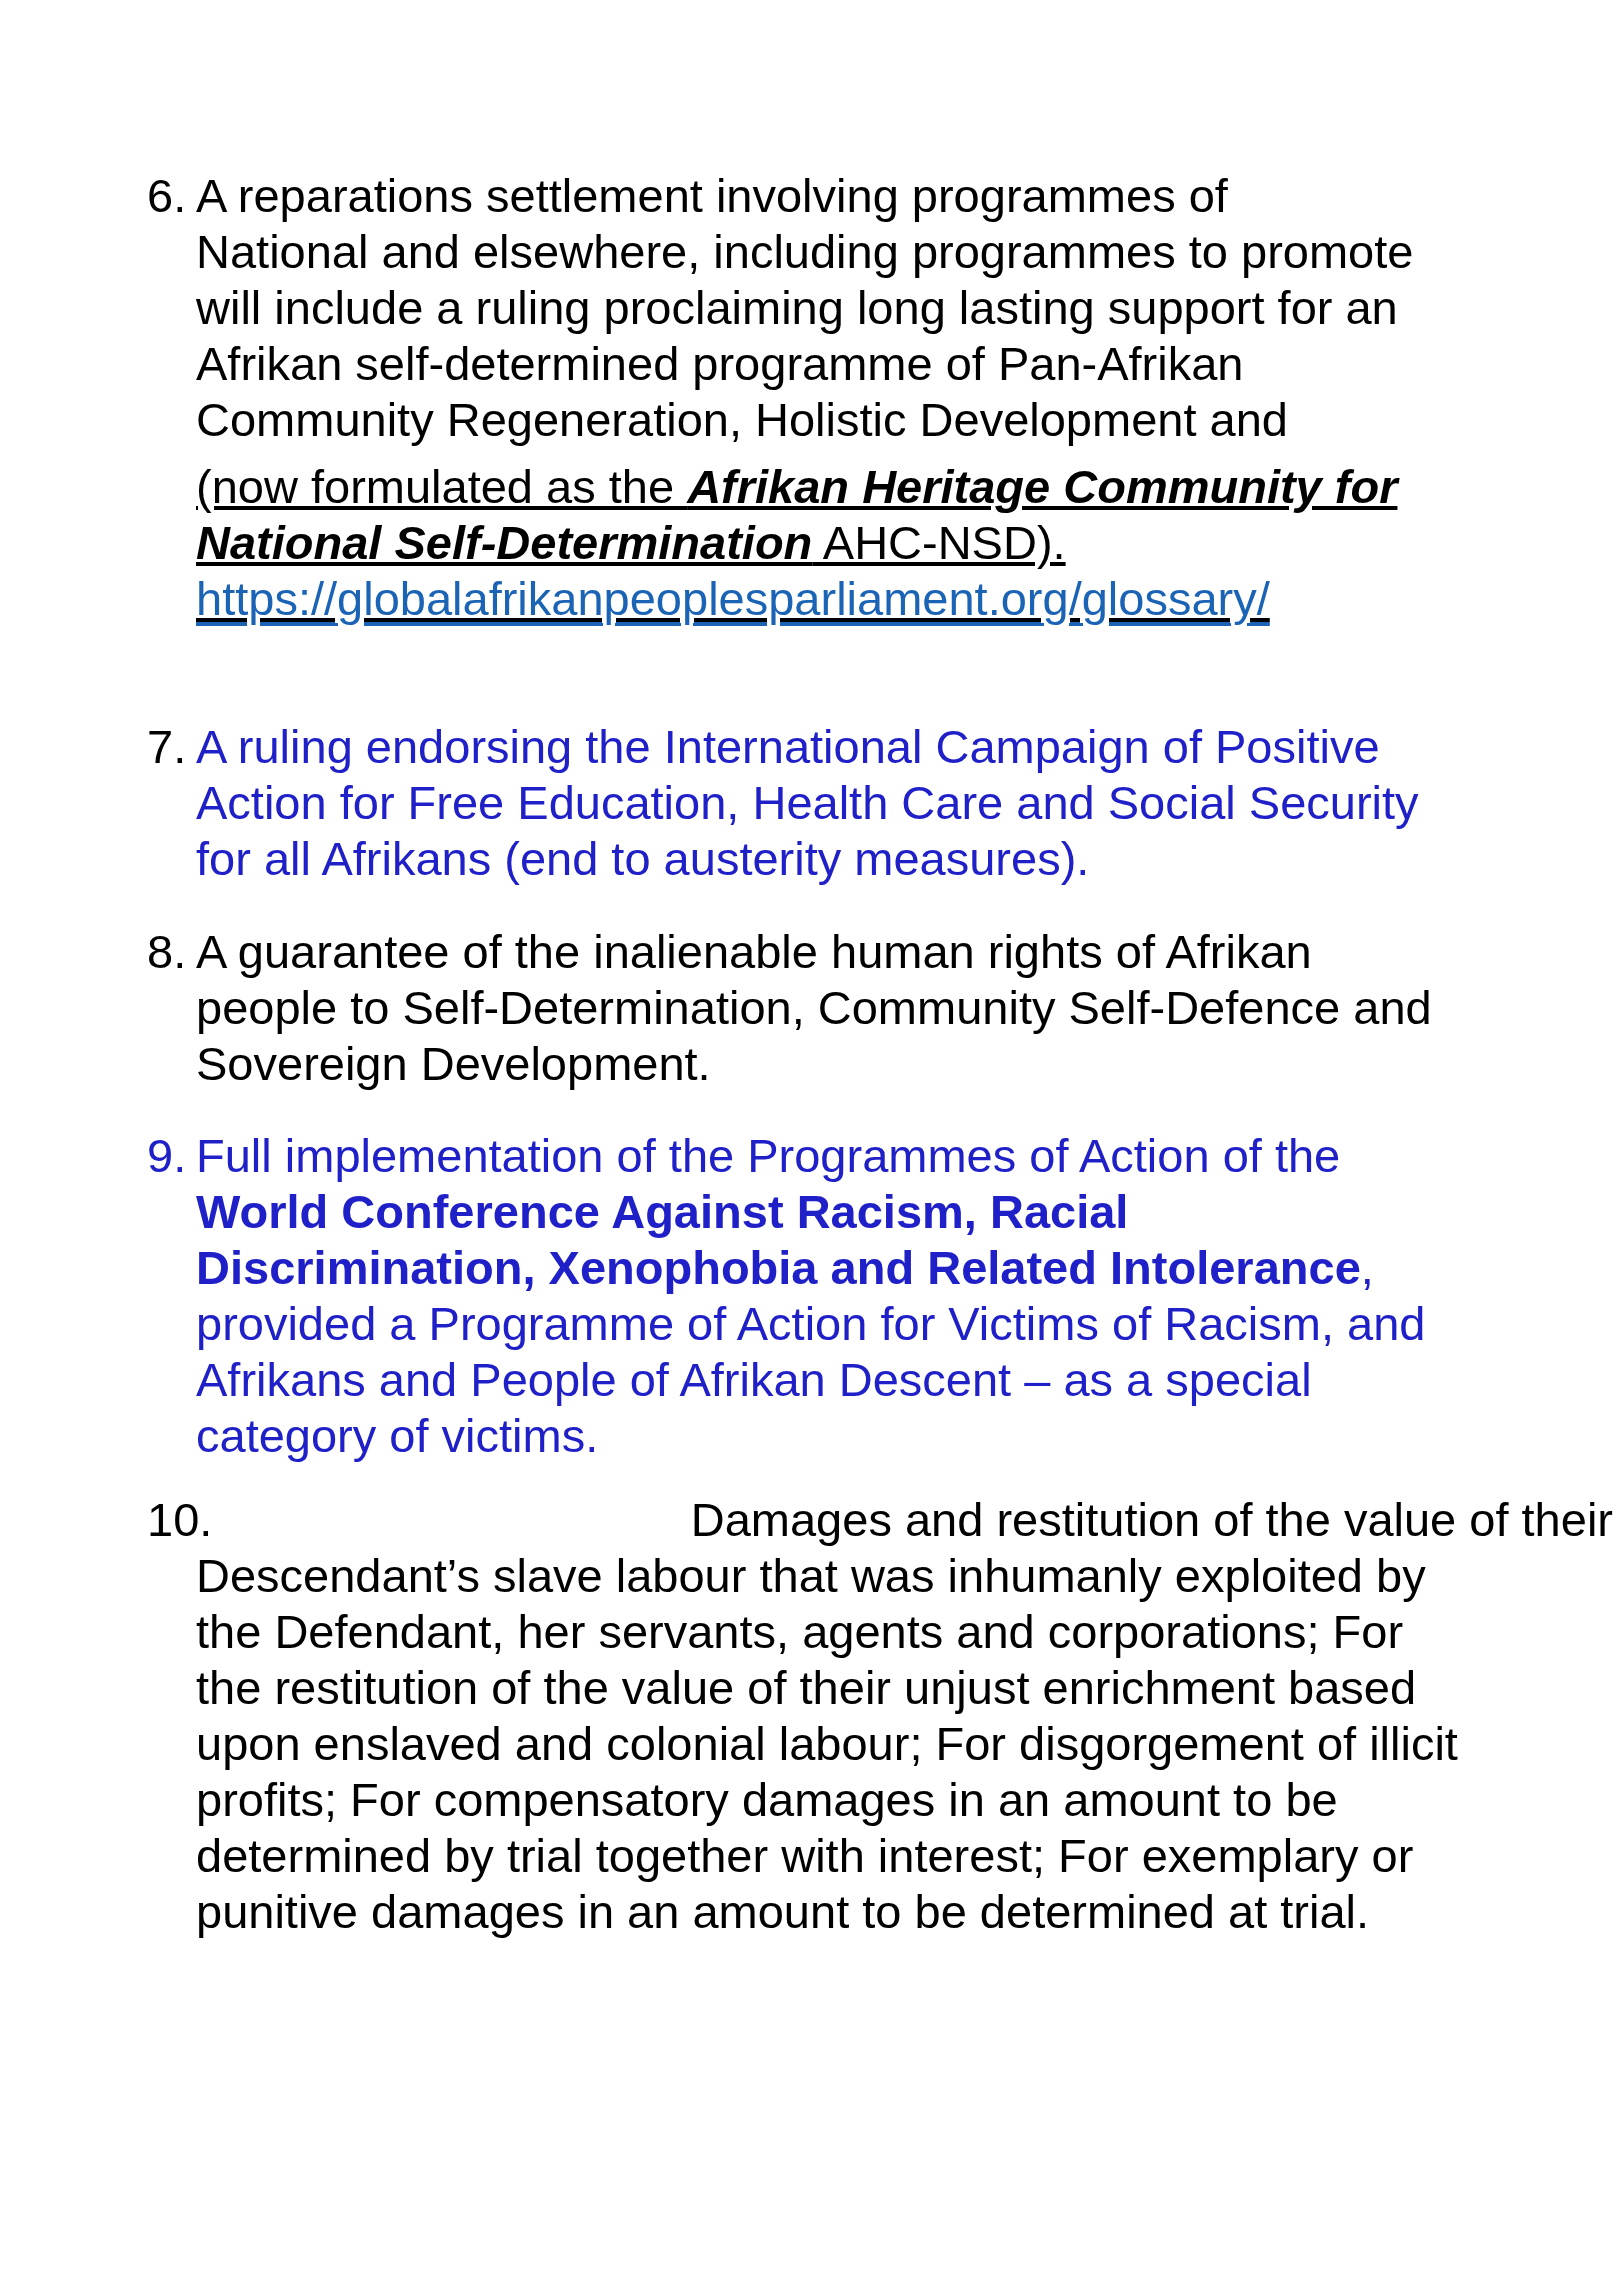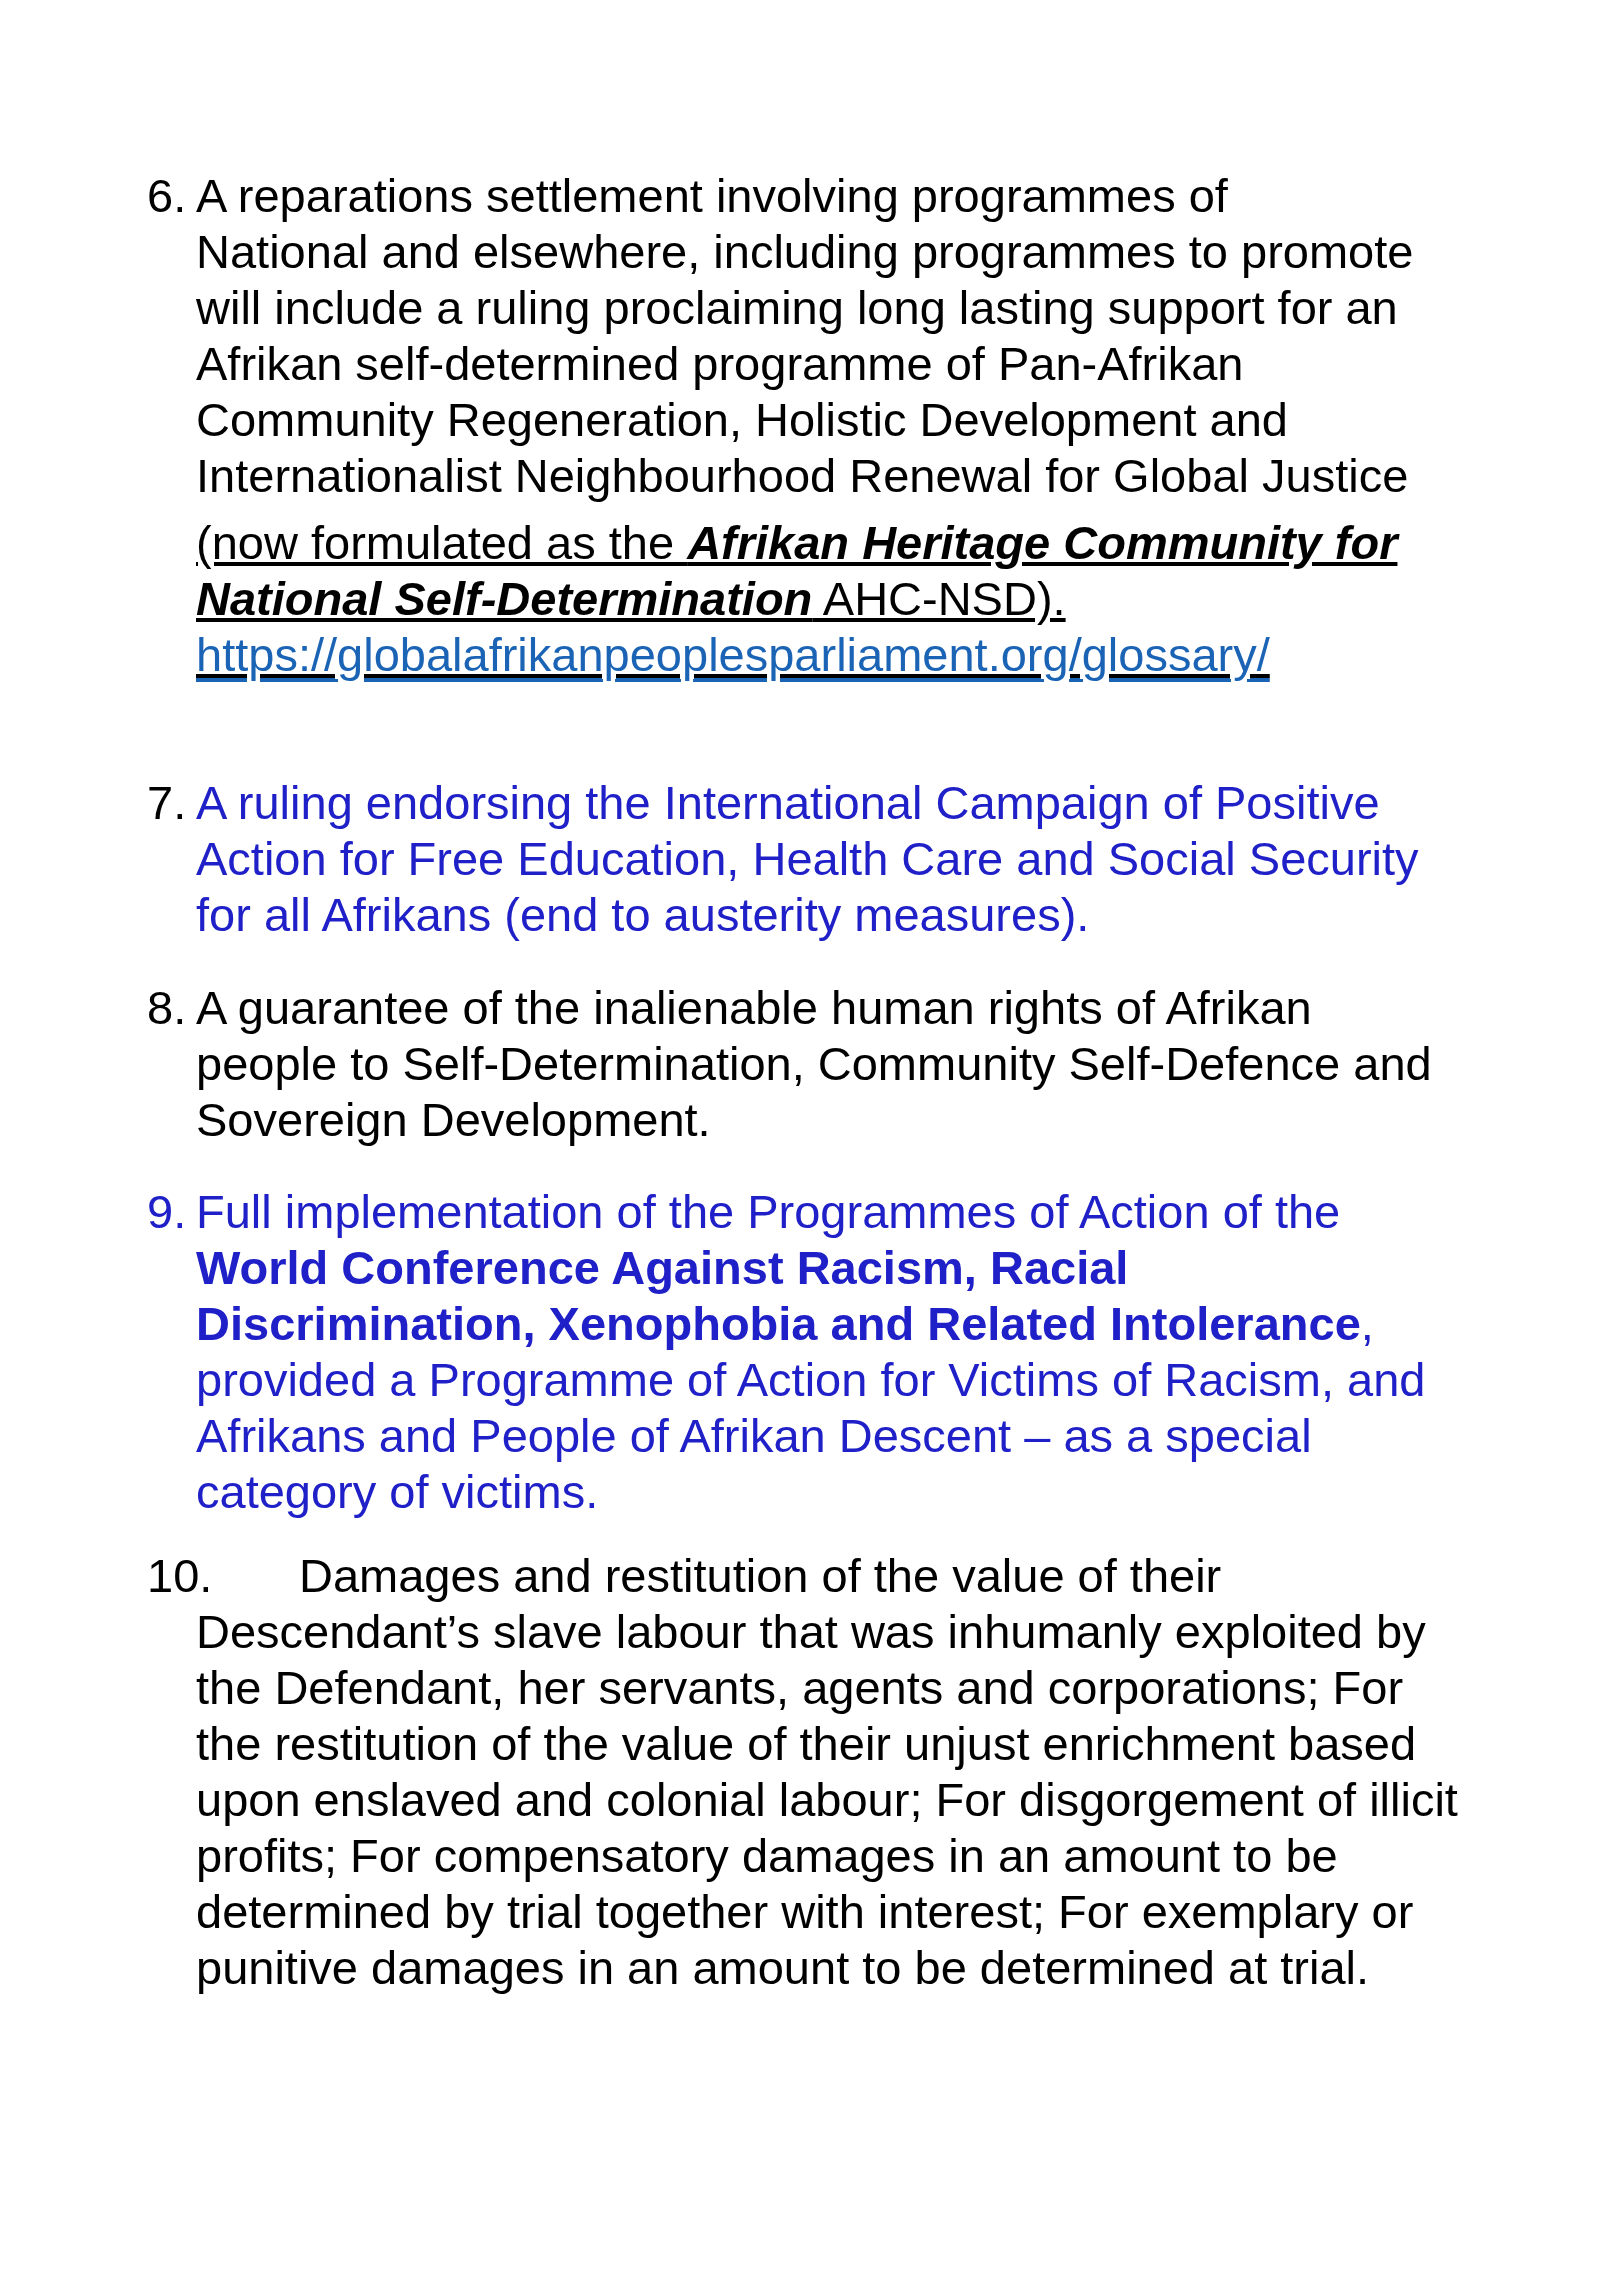--- a/index.html
+++ b/index.html
@@ -30,21 +30,21 @@
   .doc-content > .doc-item:nth-child(4) { margin-top: 37px;  }
   .doc-content > .doc-item:nth-child(5) { margin-top: 36px;  }
   .doc-content > .doc-item:nth-child(6) { margin-top: 28px;  }
   .item-marker {
     position: absolute;
     left: 0;
     top: 0;
     white-space: nowrap;
   }
   .text-line { white-space: nowrap; }
-  .text-line.tabbed { text-indent: 103px; } 
+  .text-line.tabbed { text-indent: 103px; text-align: right; } 
   .run-k  { color: var(--ink-black, #000000); }
   .run-b  { color: var(--ink-blue, #2020C8); }
   .run-bb { color: var(--ink-blue, #2020C8); font-weight: bold; }
   .run-bi { color: var(--ink-black, #000000); font-weight: bold; font-style: italic; }
   .run-link {
     color: var(--ink-link, #1B64B5);
     text-decoration: underline;
     text-decoration-thickness: 3.9px;
     text-underline-offset: 6.5px;
     cursor: pointer;
@@ -55,21 +55,20 @@
 
 <div class="page">
   <div class="doc-content" id="doc-content">
       <div class="doc-item">
         <span class="item-marker run-k">6.</span>
         <div class="text-line"><span class="run-k">A reparations settlement involving programmes of</span></div>
         <div class="text-line"><span class="run-k">National and elsewhere, including programmes to promote</span></div>
         <div class="text-line"><span class="run-k">will include a ruling proclaiming long lasting support for an</span></div>
         <div class="text-line"><span class="run-k">Afrikan self-determined programme of Pan-Afrikan</span></div>
         <div class="text-line"><span class="run-k">Community Regeneration, Holistic Development and</span></div>
-        <div class="text-line"><span class="run-k">Internationalist Neighbourhood Renewal for Global Justice</span></div>
       </div>
       <div class="doc-item">
         <div class="text-line"><span class="run-k">(now formulated as the </span><span class="run-bi">Afrikan Heritage Community for</span></div>
         <div class="text-line"><span class="run-bi">National Self-Determination</span><span class="run-k"> AHC-NSD).</span></div>
         <div class="text-line"><span class="run-link">https://globalafrikanpeoplesparliament.org/glossary/</span></div>
       </div>
       <div class="doc-item">
         <span class="item-marker run-k">7.</span>
         <div class="text-line"><span class="run-b">A ruling endorsing the International Campaign of Positive</span></div>
         <div class="text-line"><span class="run-b">Action for Free Education, Health Care and Social Security</span></div>

